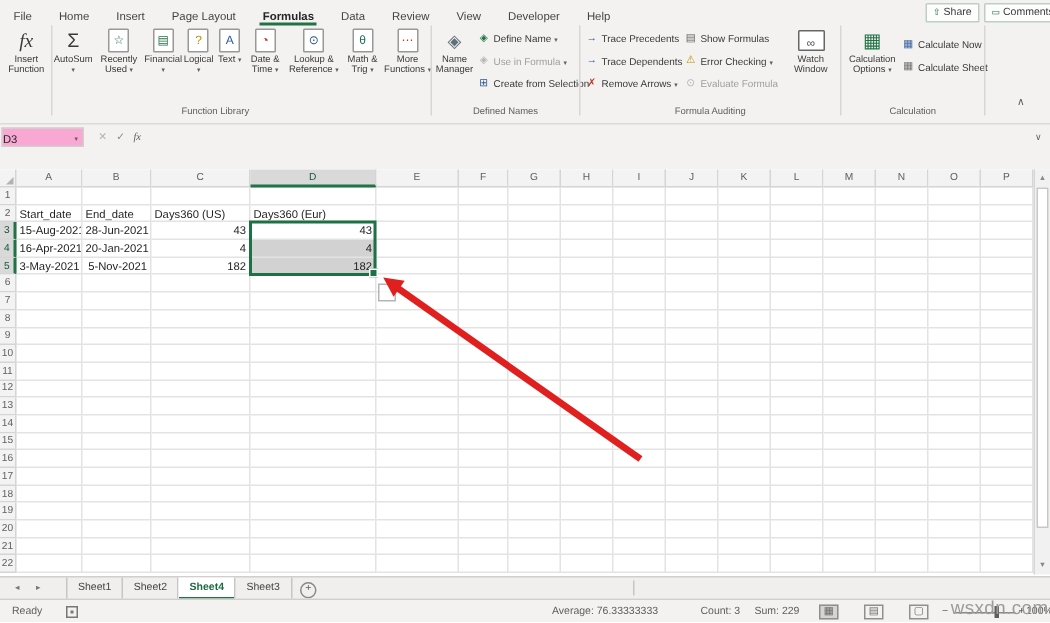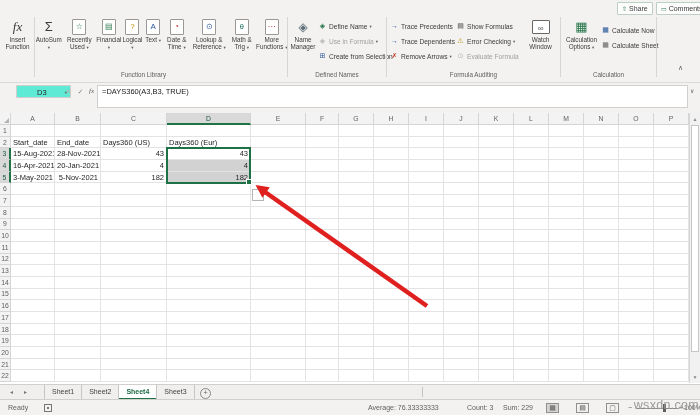--- a/index.html
+++ b/index.html
@@ -25,22 +25,22 @@
   .caret{font-size:4.5px;color:#605e5c;}
   .docbox{width:12px;height:14px;background:#fff;border:1px solid #9a9896;border-radius:1px;
     display:flex;align-items:center;justify-content:center;font-size:8px;line-height:8px;}
   .srow{display:flex;align-items:center;height:12px;margin-bottom:3px;font-size:6.6px;color:#3b3a39;
     white-space:nowrap;cursor:pointer;}
   .srow .sicon{width:9px;font-size:7px;line-height:8px;margin-right:2px;text-align:center;}
   .srow.disabled{color:#a19f9d;}
   .srow .caret{margin-left:2px;}
   #fnlib{left:35px;top:17px;width:253px;display:flex;justify-content:space-between;}
   
-  #namebox{left:16px;top:85px;width:55px;height:13px;background:#5eead4;border:1px solid #d1cfcd;
-    font-size:7.5px;color:#262626;line-height:13px;padding-left:20px;box-sizing:border-box;}
+  #namebox{left:1px;top:85px;width:55px;height:13px;background:#f9a8d4;border:1px solid #d1cfcd;
+    font-size:7.5px;color:#262626;line-height:13px;padding-left:0;box-sizing:border-box;}
   #namebox .caret{position:absolute;right:3px;top:0;line-height:13px;}
   .fbtn{top:85px;width:11px;height:13px;text-align:center;line-height:13px;font-size:7px;}
   #formula-input{left:97px;top:85px;width:591px;height:23px;background:#fff;border:1px solid #d1cfcd;
     box-sizing:border-box;font-size:7.5px;color:#1a1a1a;padding:1px 4px;}
   
   #grid{left:0;top:113px;width:689px;height:270px;display:grid;background:#fff;
     grid-template-columns:11px 44px 46px 66px 84px 55px 33px repeat(10,35px);
     grid-template-rows:12px repeat(22,11.7px);}
   .ghead{background:#f3f3f3;border-right:1px solid #d5d5d5;border-bottom:1px solid #d5d5d5;
     font-size:6.8px;color:#616161;display:flex;align-items:center;justify-content:center;box-sizing:border-box;}
@@ -81,20 +81,21 @@
   #watermark{right:1px;bottom:3px;font-size:12.5px;color:#9b9b9b;letter-spacing:.3px;z-index:99;}
   .ww-icon{width:16px;height:12px;border:1px solid #666;border-radius:1px;display:flex;align-items:flex-end;
     justify-content:center;font-size:8px;line-height:9px;color:#555;background:#fff;}
 </style>
 </head>
 <body>
 
 <div id="stage">
 
   <div id="chrome" class="abs">
+    <div id="tabrow" class="abs"><span class="rtab">File</span><span class="rtab">Home</span><span class="rtab">Insert</span><span class="rtab">Page Layout</span><span class="rtab active">Formulas</span><span class="rtab">Data</span><span class="rtab">Review</span><span class="rtab">View</span><span class="rtab">Developer</span><span class="rtab">Help</span></div>
     <div class="abs chipbtn" style="left:617px;"><span class="g">⇧</span><span>Share</span></div>
     <div class="abs chipbtn" style="left:656px;"><span class="g">▭</span><span>Comments</span></div>
 
     <div class="abs bigbtn" style="left:2px;top:17px;width:31px;">
       <div class="bicon" style="font-family:'Liberation Serif',serif;font-style:italic;font-size:13px;color:#3b3a39;">fx</div>
       <div class="blabel">Insert Function</div>
     </div>
     <div class="abs divider" style="left:34px;"></div>
 
     <div id="fnlib" class="abs">
@@ -233,21 +234,20 @@
     <div class="abs grouplabel" style="left:288px;width:98px;">Defined Names</div>
     <div class="abs grouplabel" style="left:387px;width:173px;">Formula Auditing</div>
     <div class="abs grouplabel" style="left:561px;width:95px;">Calculation</div>
     <div class="abs" style="left:678px;top:64px;font-size:7px;color:#605e5c;">∧</div>
     <div id="ribbon-sep" class="abs"></div>
 
     <div id="namebox" class="abs"><span>D3</span><span class="caret">▾</span></div>
     <div class="abs fbtn" style="left:63px;color:#b5b3b1;">✕</div>
     <div class="abs fbtn" style="left:75px;color:#8a8886;">✓</div>
     <div class="abs fbtn" style="left:86px;color:#605e5c;font-style:italic;font-family:'Liberation Serif',serif;">fx</div>
-    <div id="formula-input" class="abs">=DAYS360(A3,B3, TRUE)</div>
     <div class="abs" style="left:690px;top:87px;font-size:6px;color:#605e5c;">∨</div>
   </div>
 
   <div id="grid" class="abs">
       <div class="ghead corner"></div>
       <div class="ghead">A</div>
       <div class="ghead">B</div>
       <div class="ghead">C</div>
       <div class="ghead selcol">D</div>
       <div class="ghead">E</div>
@@ -291,21 +291,21 @@
       <div class="gcell left"></div>
       <div class="gcell left"></div>
       <div class="gcell left"></div>
       <div class="gcell left"></div>
       <div class="gcell left"></div>
       <div class="gcell left"></div>
       <div class="gcell left"></div>
       <div class="gcell left"></div>
       <div class="ghead selrow">3</div>
       <div class="gcell right">15-Aug-2021</div>
-      <div class="gcell right">28-Nov-2021</div>
+      <div class="gcell right">28-Jun-2021</div>
       <div class="gcell right">43</div>
       <div class="gcell right">43</div>
       <div class="gcell left"></div>
       <div class="gcell left"></div>
       <div class="gcell left"></div>
       <div class="gcell left"></div>
       <div class="gcell left"></div>
       <div class="gcell left"></div>
       <div class="gcell left"></div>
       <div class="gcell left"></div>

